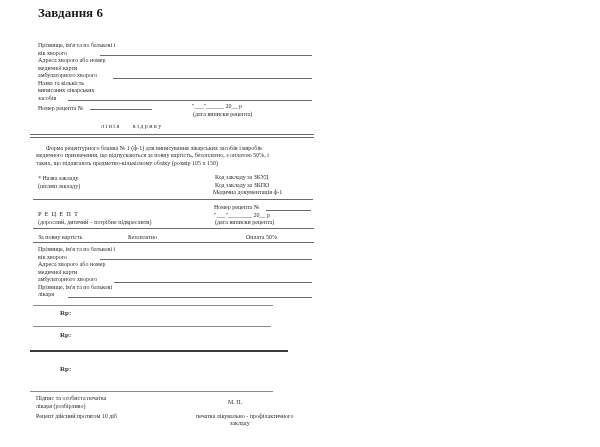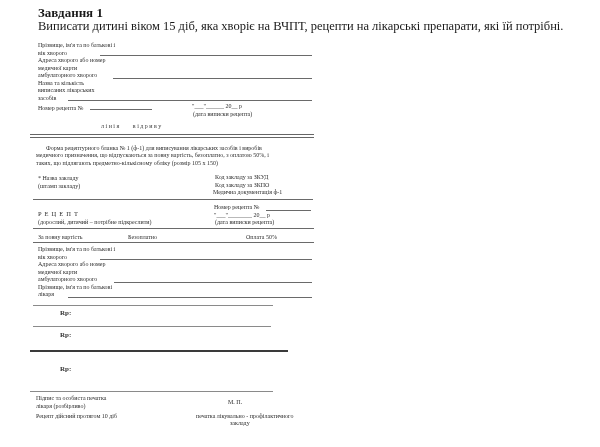--- a/index.html
+++ b/index.html
@@ -17,22 +17,21 @@
   .rule-thick{position:absolute;height:2px;background:#3a3a3a;}
   .sep{position:absolute;height:2px;border-top:1px solid #666;border-bottom:1px solid #666;}
   .tear{letter-spacing:1.5px;word-spacing:9px;color:#3a3a3a;}
   .rx-title{letter-spacing:3px;font-size:6.5px;color:#2e2e2e;}
 </style>
 </head>
 <body>
 
 <div class="page">
 
-  <div class="abs h1" style="left:38px;top:5px">Завдання 1</div>
-  <div class="abs task" style="left:38px;top:19px">Виписати дитині віком 15 діб, яка хворіє на ВЧПТ, рецепти на лікарські препарати, які їй потрібні.</div>
+  <div class="abs h1" style="left:38px;top:5px">Завдання 6</div>
 
   <div class="t" style="left:38px;top:42px">Прізвище, ім'я  та по батькові і</div>
   <div class="t" style="left:38px;top:49.5px">вік хворого</div>
   <div class="rule" style="left:100px;top:55px;width:212px"></div>
 
   <div class="t" style="left:38px;top:57px">Адреса хворого або номер</div>
   <div class="t" style="left:38px;top:64.5px">медичної карти</div>
   <div class="t" style="left:38px;top:72px">амбулаторного хворого</div>
   <div class="rule" style="left:113px;top:77.5px;width:199px"></div>
 

